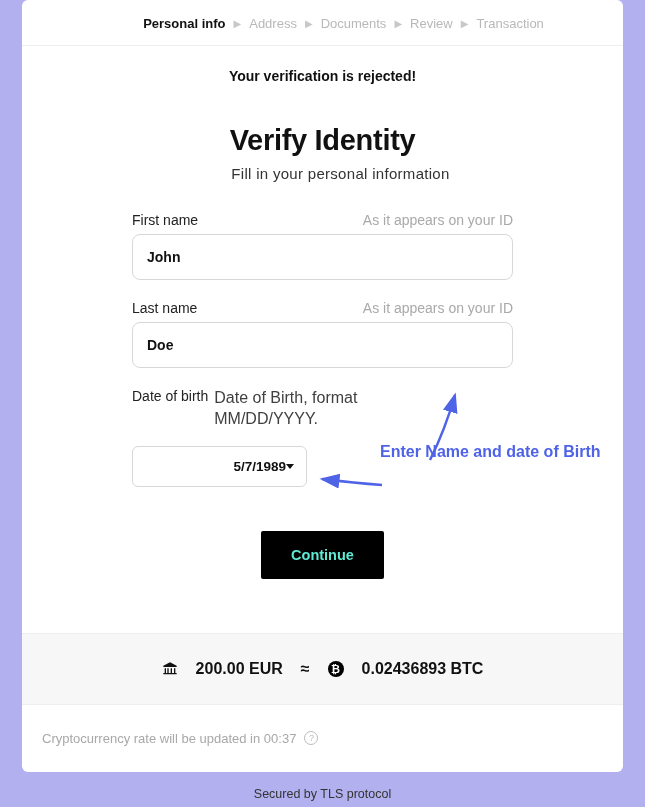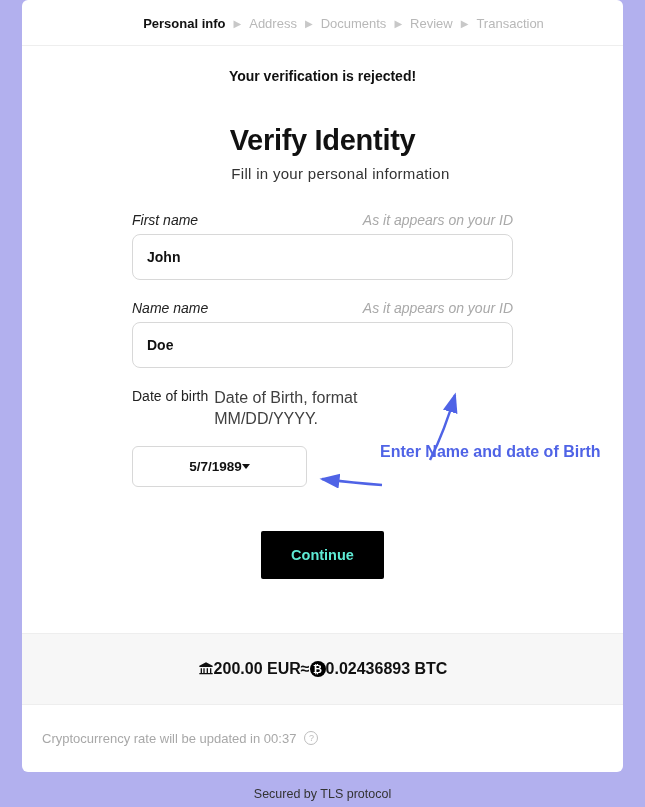--- a/index.html
+++ b/index.html
@@ -57,21 +57,20 @@
   }
   .form {
     padding: 30px 110px 0 110px;
   }
   .field { margin-bottom: 20px; }
   .field-row {
     display: flex;
     justify-content: space-between;
     align-items: flex-start;
     margin-bottom: 6px;
-    font-style: italic;
   }
   .field-label { font-size: 14px; color: #222; }
   .field-hint { font-size: 14px; color: #a9a9a9; }
   .text-input {
     width: 100%;
     border: 1px solid #d8d8d8;
     border-radius: 8px;
     padding: 14px 14px;
     font-size: 14px;
     font-weight: 700;
@@ -83,21 +82,21 @@
     display: flex;
     gap: 6px;
     align-items: flex-start;
     margin-bottom: 16px;
   }
   .dob-label { font-size: 14px; color: #222; line-height: 1.25; }
   .dob-hint { font-size: 16px; color: #404040; line-height: 1.3; max-width: 160px; }
   .date-input {
     display: flex;
     align-items: center;
-    justify-content: center;
+    justify-content: flex-end;
     width: 175px;
     border: 1px solid #d8d8d8;
     border-radius: 6px;
     padding: 12px 12px;
     font-size: 13.5px;
     font-weight: 600;
     color: #111;
     cursor: pointer;
   }
   .caret {
@@ -124,21 +123,21 @@
     border-top: 1px solid #eee;
     border-bottom: 1px solid #eee;
     text-align: center;
     padding: 26px 0;
     font-size: 16px;
     font-weight: 800;
     color: #111;
     display: flex;
     align-items: center;
     justify-content: center;
-    gap: 0;
+    gap: 18px;
   }
   .summary .approx { font-weight: 700; }
   .icon-bank, .icon-btc {
     display: inline-flex;
     align-items: center;
     justify-content: center;
   }
   .icon-btc {
     width: 16px; height: 16px;
     background: #000;
@@ -218,21 +217,21 @@
     <div class="field">
       <div class="field-row">
         <span class="field-label">First name</span>
         <span class="field-hint">As it appears on your ID</span>
       </div>
       <input class="text-input" value="John" style="">
     </div>
 
     <div class="field">
       <div class="field-row">
-        <span class="field-label">Name name</span>
+        <span class="field-label">Last name</span>
         <span class="field-hint">As it appears on your ID</span>
       </div>
       <input class="text-input" value="Doe" style="">
     </div>
 
     <div>
       <div class="dob-row">
         <span class="dob-label">Date of birth</span>
         <span class="dob-hint">Date of Birth, format MM/DD/YYYY.</span>
       </div>

